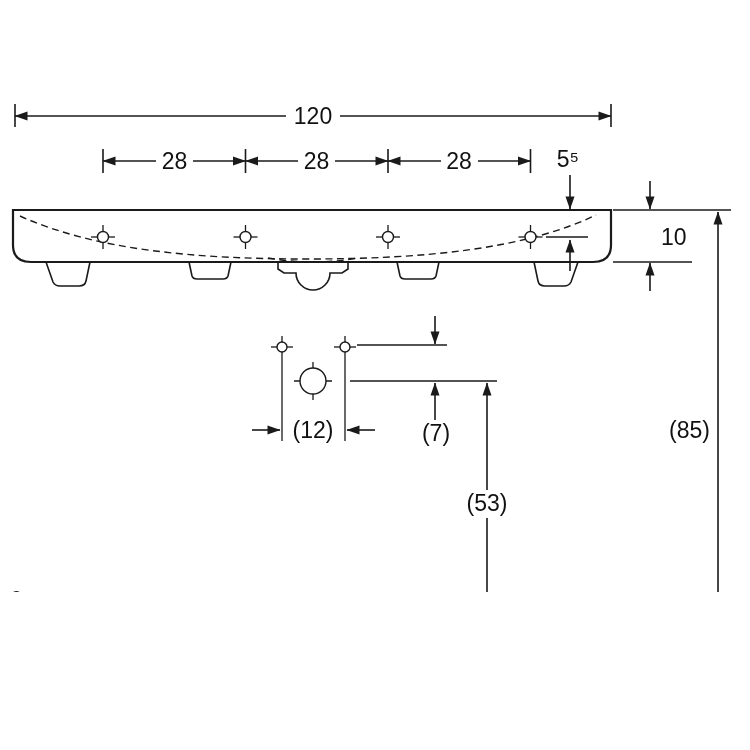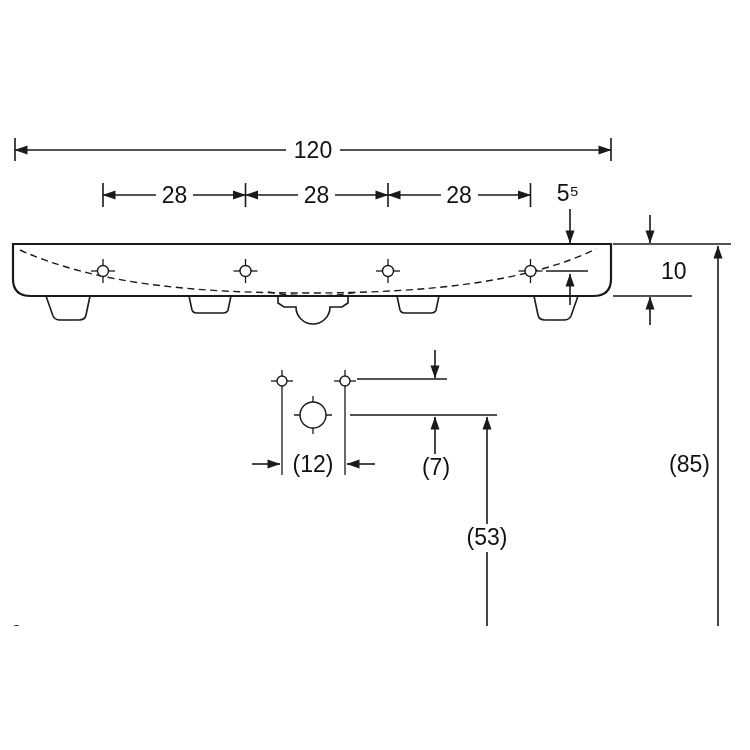--- a/index.html
+++ b/index.html
@@ -1,16 +1,16 @@
 <!DOCTYPE html>
 <html><head>
 <meta charset="utf-8">
 <style>
   html,body{margin:0;padding:0;background:#ffffff;}
-  .page{position:relative;width:750px;height:592px;background:#ffffff;overflow:hidden;margin-top:34px;}
+  .page{position:relative;width:750px;height:592px;background:#ffffff;overflow:hidden;}
   svg{position:absolute;left:0;top:0;}
   .lbl{font-family:"Liberation Sans",sans-serif;font-size:23px;fill:#111111;}
   .ln{stroke:#1a1a1a;stroke-width:1.6;fill:none;}
   .thin{stroke:#1a1a1a;stroke-width:1.3;fill:none;}
   .thick{stroke:#1a1a1a;stroke-width:2.2;fill:none;}
   .ground{stroke:#1a1a1a;stroke-width:2.4;fill:none;}
   .dashed{stroke:#1a1a1a;stroke-width:1.4;fill:none;stroke-dasharray:7 4.5;}
   .sym{stroke:#1a1a1a;stroke-width:1.4;fill:#ffffff;}
   .mask{fill:#ffffff;stroke:none;}
 </style>

